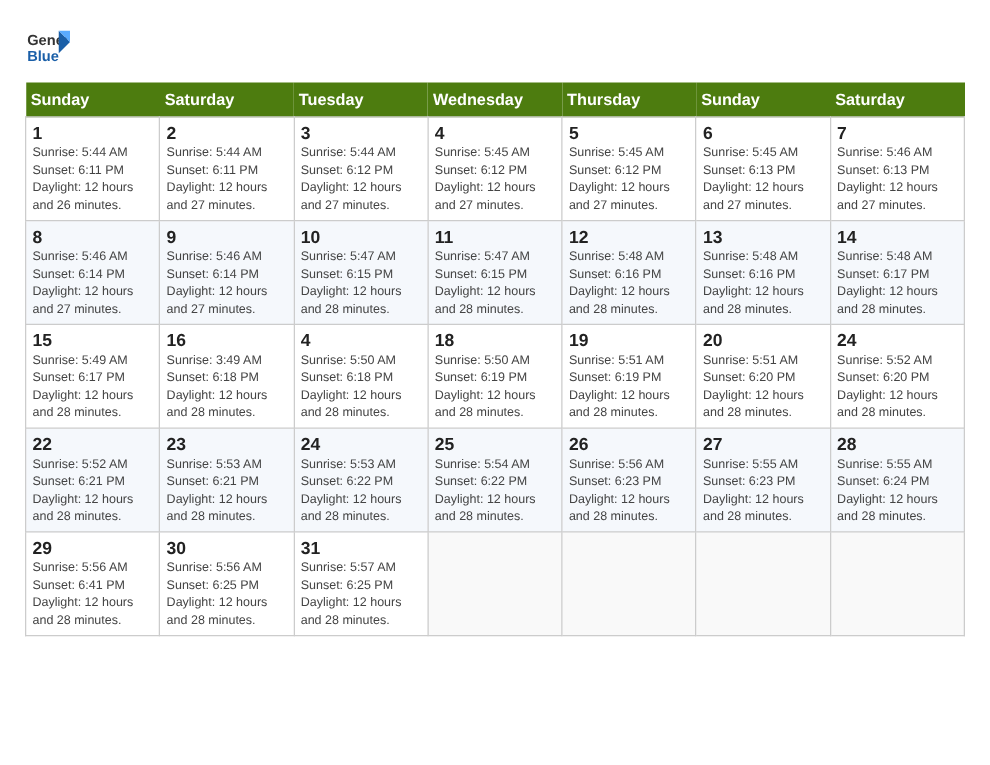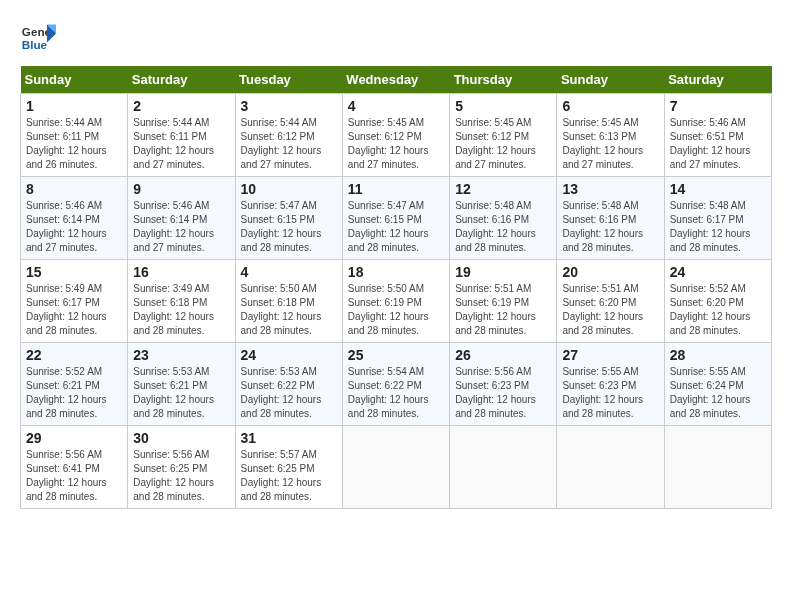--- a/index.html
+++ b/index.html
@@ -146,21 +146,21 @@
         <td>
           <span class="day-number">6</span>
           <div class="day-info">Sunrise: 5:45 AM
 Sunset: 6:13 PM
 Daylight: 12 hours
 and 27 minutes.</div>
         </td>
         <td>
           <span class="day-number">7</span>
           <div class="day-info">Sunrise: 5:46 AM
-Sunset: 6:51 PM
+Sunset: 6:13 PM
 Daylight: 12 hours
 and 27 minutes.</div>
         </td>
       </tr>
       <tr>
         <td>
           <span class="day-number">8</span>
           <div class="day-info">Sunrise: 5:46 AM
 Sunset: 6:14 PM
 Daylight: 12 hours

